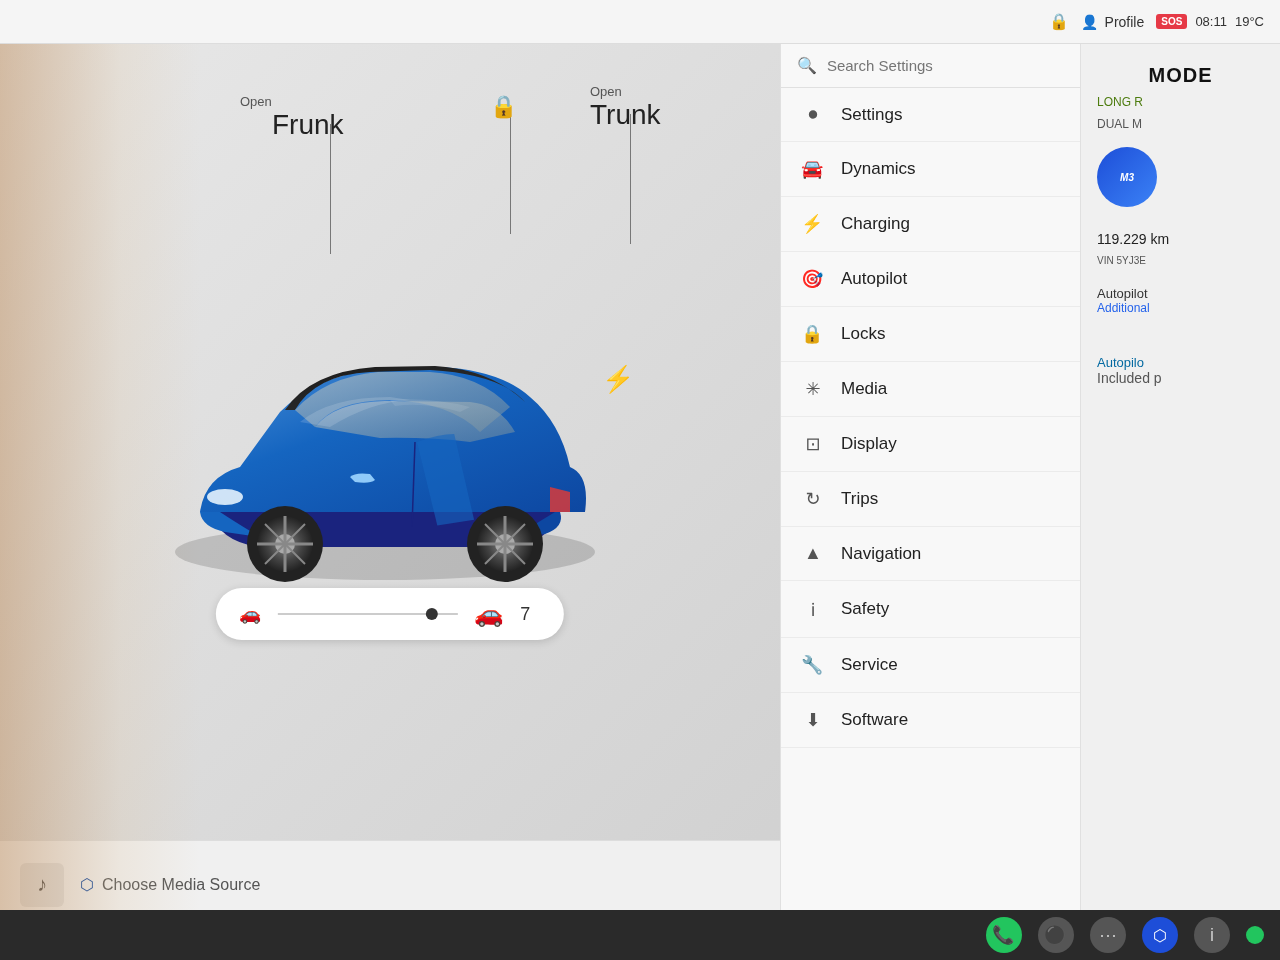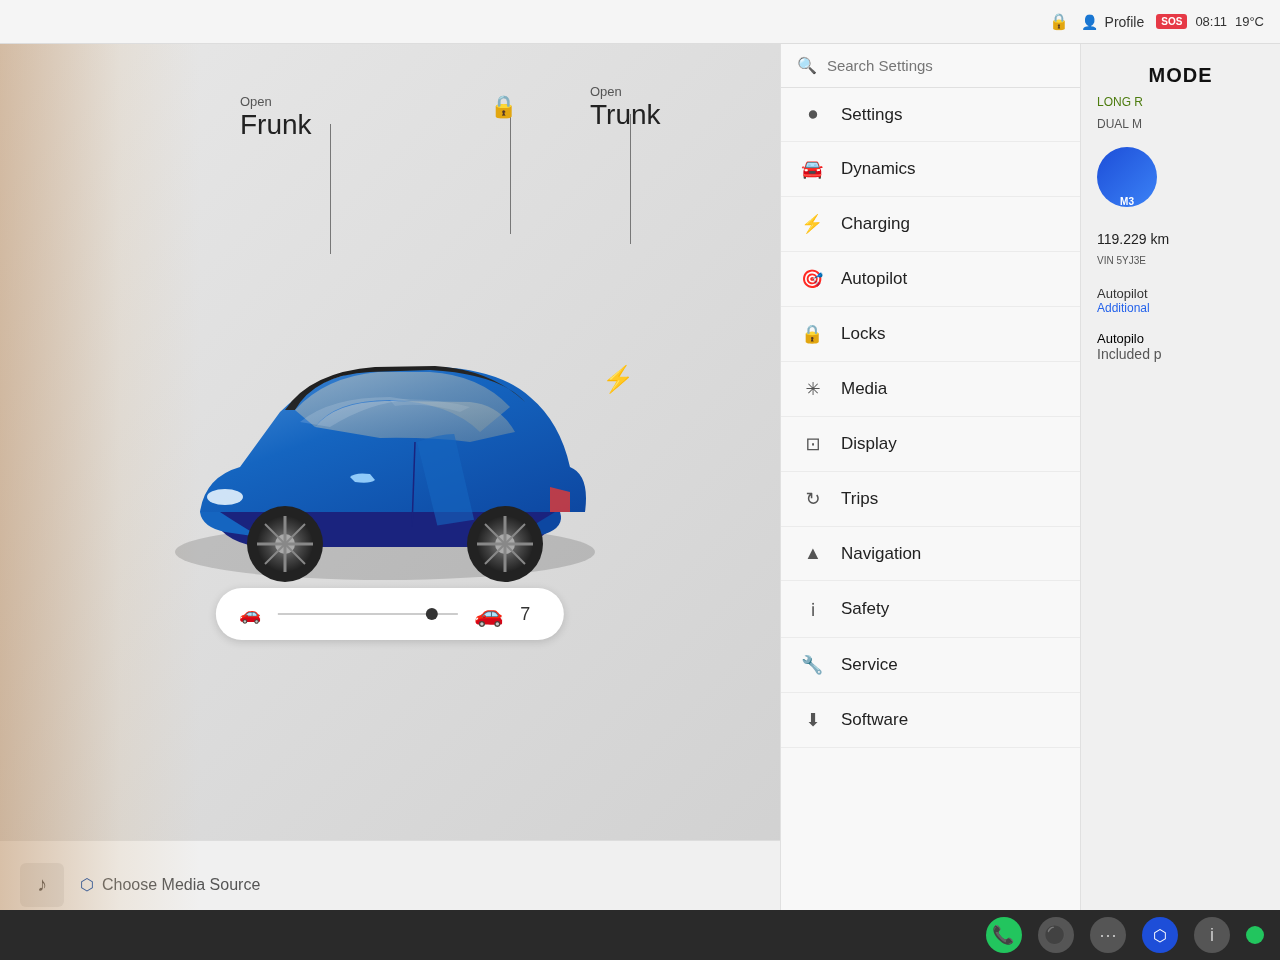--- a/index.html
+++ b/index.html
@@ -325,21 +325,21 @@
 
 <div class="main-layout">
 
   <div class="car-panel">
     <div class="left-blur"></div>
 
     <div class="car-area">
 
       <div style="position:absolute; top:50px; left:240px; z-index:5;">
         <div style="font-size:13px; color:#555;">Open</div>
-        <div style="font-size:28px; font-weight:500; color:#222;">Frunk</div>
+        <div style="font-size:28px; font-weight:500; color:#222;margin-left:32px;">Frunk</div>
       </div>
 
       <div style="position:absolute; top:50px; left:490px; z-index:5;">
         <span style="font-size:22px; color:#222;">🔒</span>
       </div>
 
       <div style="position:absolute; top:40px; left:590px; z-index:5;">
         <div style="font-size:13px; color:#555;">Open</div>
         <div style="font-size:28px; font-weight:500; color:#222;">Trunk</div>
       </div>
@@ -509,34 +509,34 @@
         <span class="menu-label">Software</span>
       </div>
     </div>
   </div>
 
   <div class="info-panel">
     <div style="font-size:20px; font-weight:700; color:#111; letter-spacing:1px;text-align:center;">MODE</div>
     <div style="font-size:12px; color:#4d7c0f;">LONG R</div>
     <div style="font-size:12px; color:#555;">DUAL M</div>
 
-    <div style="width:60px; height:60px; border-radius:50%; background:linear-gradient(135deg,#1d4ed8,#3b82f6); margin:8px 0; display:flex; align-items:flex-end; justify-content:center;">
+    <div style="width:60px; height:60px; border-radius:50%; background:linear-gradient(135deg,#1d4ed8,#3b82f6); margin:8px 0; display:flex; align-items:center; justify-content:center;font-style:italic;">
       <span style="color:white; font-size:10px; font-weight:bold;">M3</span>
     </div>
 
     <div style="font-size:14px; color:#222; margin-top:8px;">119.229 km</div>
     <div style="font-size:10px; color:#555;">VIN 5YJ3E</div>
 
     <div style="margin-top:12px;">
       <div style="font-size:13px; color:#333;">Autopilot</div>
       <div style="color:#2563eb; font-size:12px; cursor:pointer;">Additional</div>
     </div>
 
     <div style="margin-top:8px;">
-      <div style="font-size:13px; color:#000000;">Autopilo</div>
+      <div style="font-size:13px; color:#0369a1;margin-top:24px;">Autopilo</div>
       <div style="font-size:14px; color:#555;">Included p</div>
     </div>
   </div>
 
 </div>
 
 <div class="taskbar">
   <div class="taskbar-btn taskbar-phone">📞</div>
   <div class="taskbar-btn taskbar-circle">⚫</div>
   <div class="taskbar-btn taskbar-dots">···</div>

